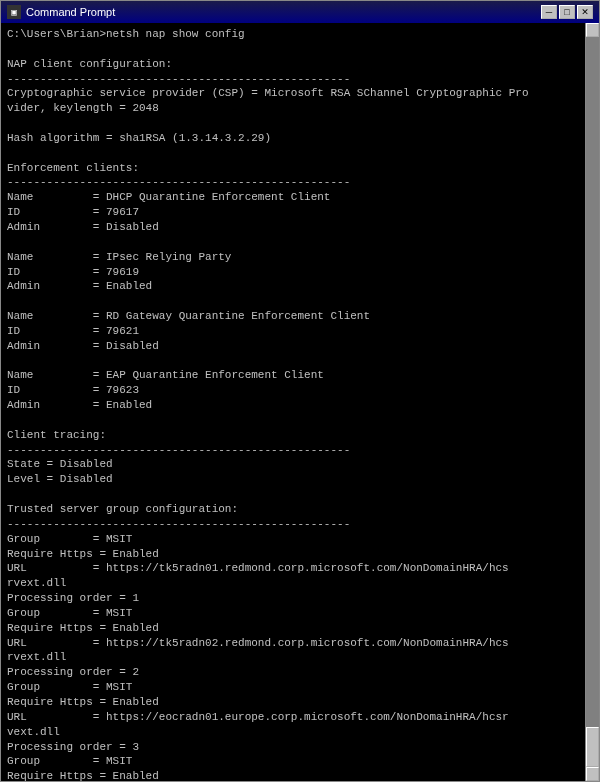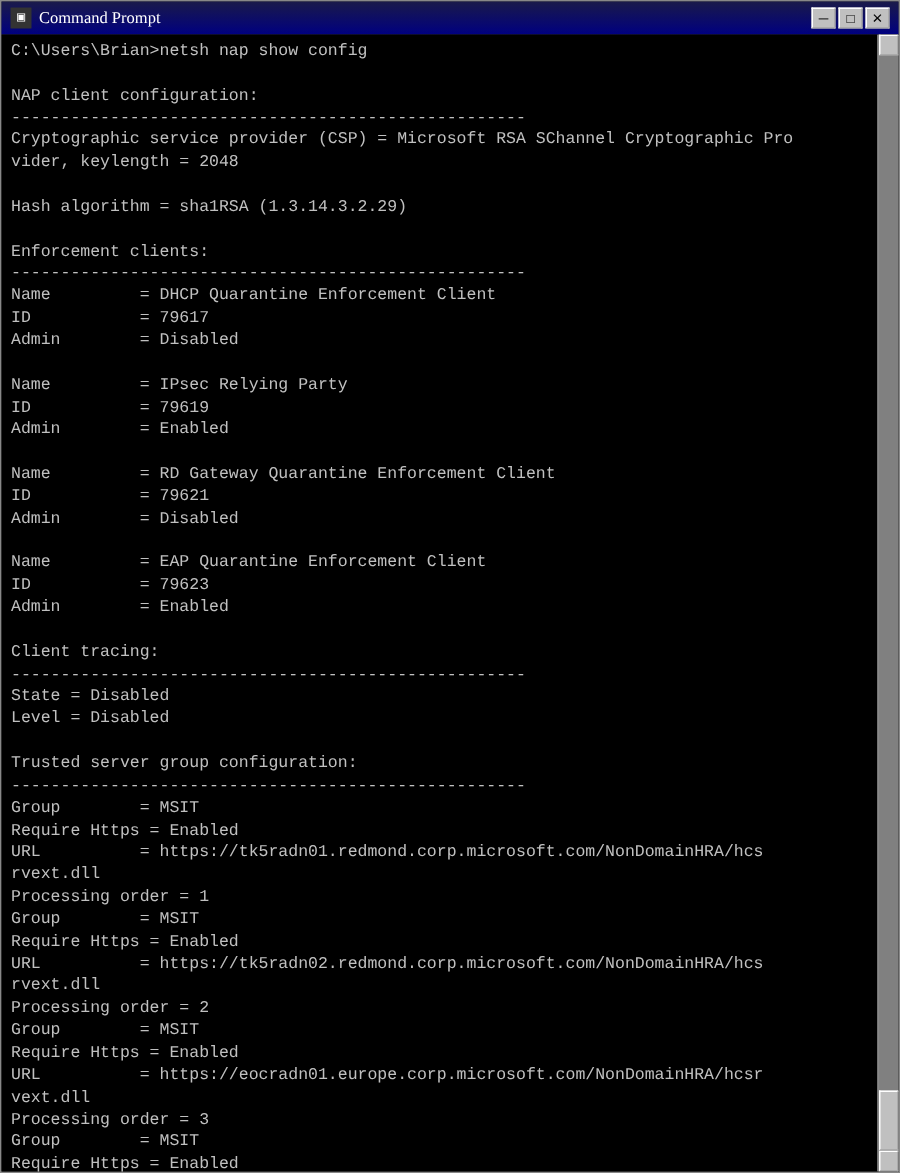--- a/index.html
+++ b/index.html
@@ -41,21 +41,21 @@
       align-items: center;
       justify-content: center;
       font-size: 9px;
       color: white;
       flex-shrink: 0;
     }
 
     .title-bar-text {
       flex: 1;
       font-size: 11px;
-      font-family: Liberation Serif, serif;
+      font-family: Liberation Sans, sans-serif;
     }
 
     .title-bar-buttons {
       display: flex;
       gap: 2px;
     }
 
     .title-btn {
       width: 16px;
       height: 14px;

